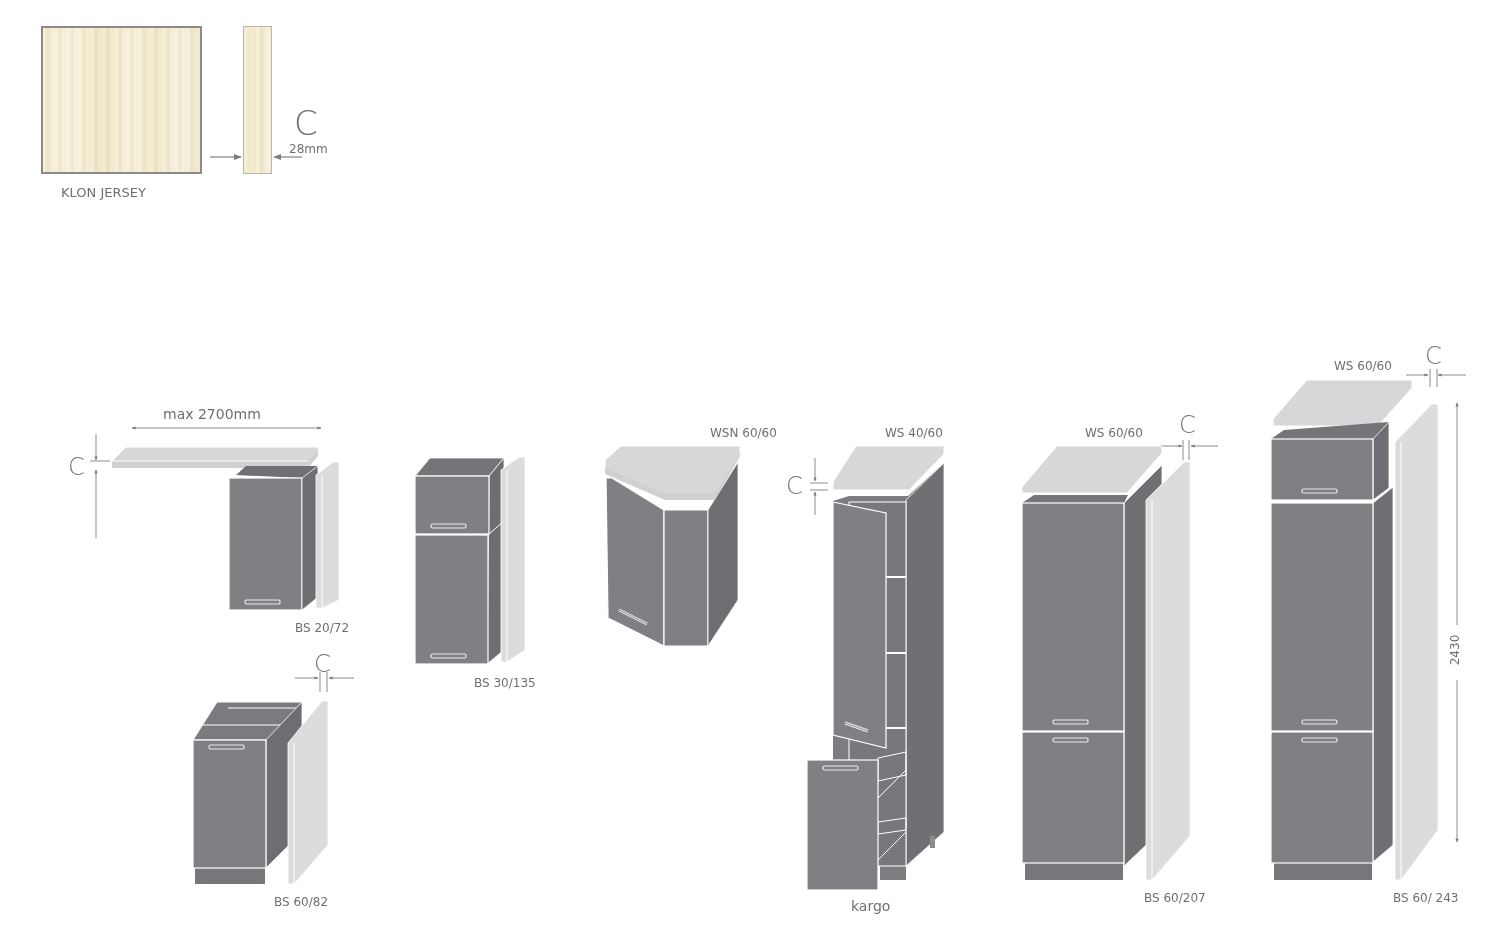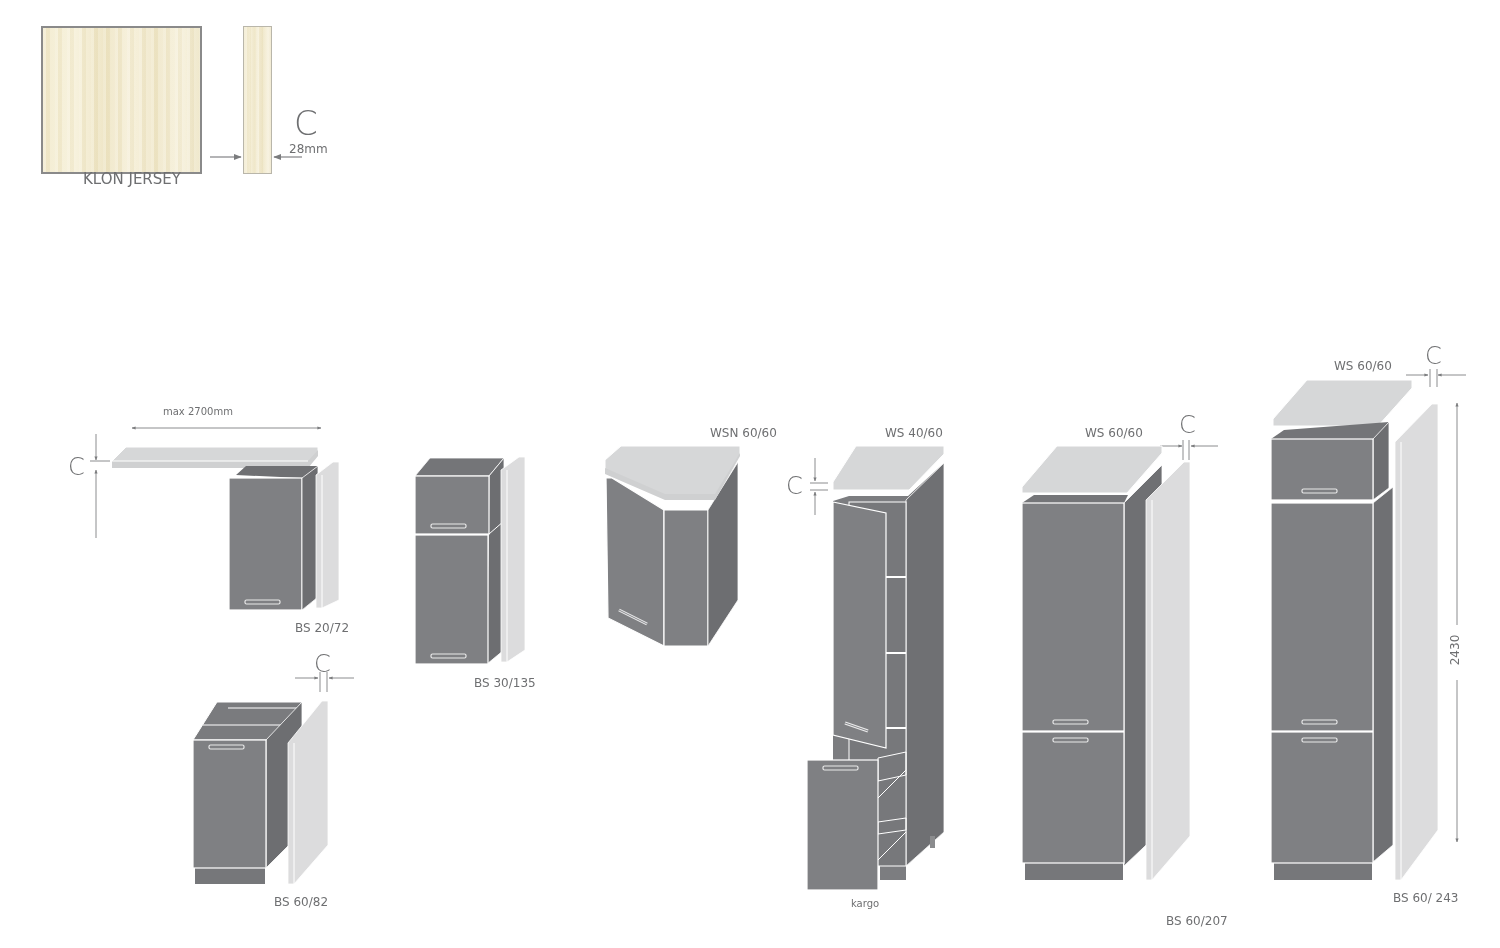--- a/index.html
+++ b/index.html
@@ -1,33 +1,33 @@
 <!DOCTYPE html>
 <html><head>
 <meta charset="utf-8">
 <style>
   html, body { margin: 0; padding: 0; background: #ffffff; }
   body { width: 1500px; height: 948px; position: relative; overflow: hidden;
          font-family: "DejaVu Sans", "Liberation Sans", sans-serif; color: #6e6f71; }
   .lbl { position: absolute; font-size: 12px; color: #6e6f71; white-space: nowrap; }
-  .lbl-lg { font-size: 10px; }
+  .lbl-lg { font-size: 14px; }
   .c-mark { position: absolute; font-size: 24px; font-weight: 300; color: #6e6f71; line-height: 1; }
   svg { position: absolute; left: 0; top: 0; }
   .wood { position: absolute; border: 2px solid #8a8a8a; box-sizing: border-box;
           background:
             repeating-linear-gradient(90deg, rgba(255,255,255,0.25) 0 3px, rgba(210,195,150,0.12) 3px 7px, rgba(255,255,255,0.15) 7px 12px),
             linear-gradient(90deg, #f1e9cb 0%, #f6f0d8 20%, #ede3c0 38%, #f5eed6 55%, #efe6c6 72%, #f6f0da 88%, #ede4c4 100%);
   }
 </style>
 </head>
 <body>
 
 <div class="wood" style="left:41px;top:26px;width:161px;height:148px;"></div>
 <div class="wood" style="left:243px;top:26px;width:29px;height:148px;border-width:1px;border-color:#b9b6aa;"></div>
-<div class="lbl" style="left:61px;top:170px;font-size:15px;margin-left:22px;">KLON JERSEY</div>
+<div class="lbl" style="left:61px;top:185px;font-size:13px;">KLON JERSEY</div>
 <div class="c-mark" style="left:294px;top:106px;font-size:34px;">C</div>
 <div class="lbl" style="left:289px;top:142px;font-size:12px;">28mm</div>
 
 <svg width="1500" height="948" viewBox="0 0 1500 948">
   <defs>
     <marker id="ah" viewBox="0 0 10 10" refX="9" refY="5" markerWidth="6" markerHeight="6" orient="auto-start-reverse">
       <path d="M0,1 L10,5 L0,9 z" fill="#7b7c7e"></path>
     </marker>
     <marker id="ahs" viewBox="0 0 10 10" refX="9" refY="5" markerWidth="4" markerHeight="4" orient="auto-start-reverse">
       <path d="M0,1 L10,5 L0,9 z" fill="#7b7c7e"></path>
@@ -200,18 +200,18 @@
 <div class="lbl" style="left:474px;top:676px;">BS 30/135</div>
 
 <div class="lbl" style="left:710px;top:426px;">WSN 60/60</div>
 
 <div class="lbl" style="left:885px;top:426px;">WS 40/60</div>
 <div class="c-mark" style="left:786px;top:474px;">C</div>
 <div class="lbl lbl-lg" style="left:851px;top:898px;">kargo</div>
 
 <div class="lbl" style="left:1085px;top:426px;">WS 60/60</div>
 <div class="c-mark" style="left:1179px;top:413px;">C</div>
-<div class="lbl" style="left:1144px;top:914px;margin-left:22px;">BS 60/207</div>
+<div class="lbl" style="left:1144px;top:891px;">BS 60/207</div>
 
 <div class="lbl" style="left:1334px;top:359px;">WS 60/60</div>
 <div class="c-mark" style="left:1425px;top:344px;">C</div>
 <div class="lbl" style="left:1393px;top:891px;">BS 60/ 243</div>
 <div class="lbl" style="left:1440px;top:643px;transform:rotate(-90deg);transform-origin:center;">2430</div>
 
 </body></html>

